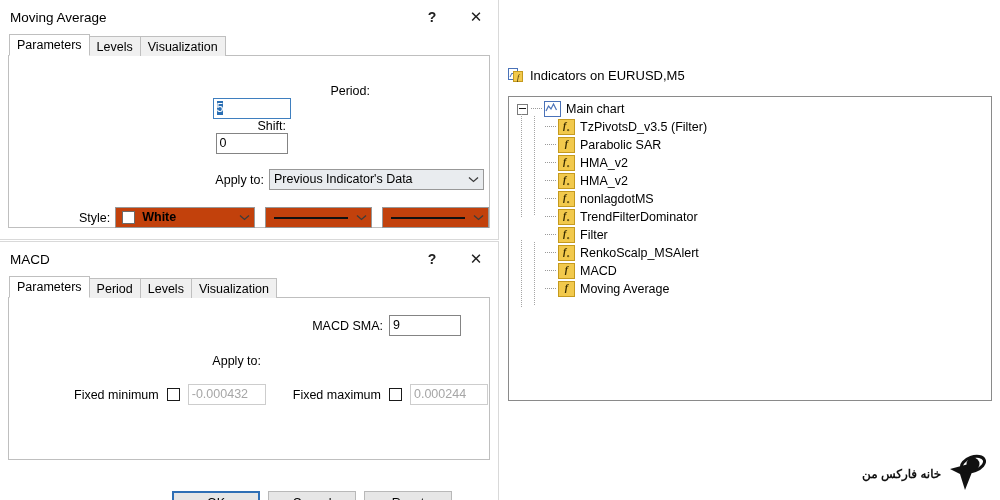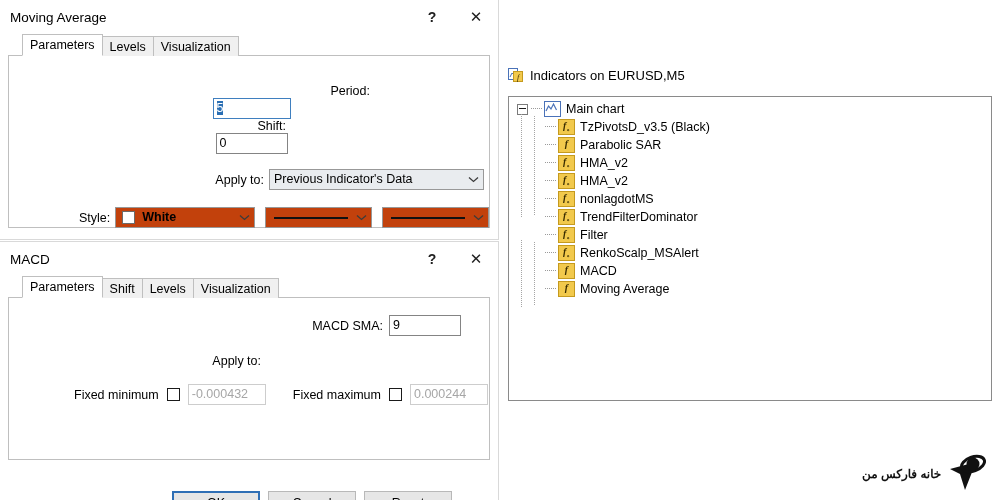--- a/index.html
+++ b/index.html
@@ -64,21 +64,21 @@
     color: #202020;
     cursor: default;
   }
   .tb-btn.help { font-weight: bold; font-size: 14px; }
 
   
   .tabstrip {
     display: flex;
     align-items: flex-end;
     height: 22px;
-    padding-left: 22px;
+    padding-left: 9px;
     box-sizing: border-box;
     position: relative;
     z-index: 2;
   }
   .tab {
     height: 20px;
     line-height: 20px;
     padding: 0 7px;
     font-size: 12.5px;
     background: #f0f0f0;
@@ -328,21 +328,21 @@
           <span class="expander"></span>
           <span class="dots"></span>
           <span class="ico ico-chart"><svg width="13" height="12" viewBox="0 0 13 12">
               <path d="M1 9 L3.5 4 L6 7 L8.5 2 L11.5 8" stroke="#4a72b8" fill="none" stroke-width="1.2"></path>
             </svg></span>
           <span>Main chart</span>
         </div>
         <div class="tree-node child">
           <span class="dots"></span>
           <span class="ico ico-f">f<span class="sub">∘</span></span>
-          <span>TzPivotsD_v3.5 (Black)</span>
+          <span>TzPivotsD_v3.5 (Filter)</span>
         </div>
         <div class="tree-node child">
           <span class="dots"></span>
           <span class="ico ico-f">f</span>
           <span>Parabolic SAR</span>
         </div>
         <div class="tree-node child">
           <span class="dots"></span>
           <span class="ico ico-f">f<span class="sub">∘</span></span>
           <span>HMA_v2</span>
@@ -458,21 +458,21 @@
 
 <div class="dialog" id="macd-dialog" style="left:-1px; top:241px; width:500px; height:262px;">
   <div class="titlebar">
     <span class="title-text">MACD</span>
     <span class="tb-btn help">?</span>
     <span class="tb-btn">✕</span>
   </div>
 
   <div class="tabstrip">
     <div class="tab active">Parameters</div>
-    <div class="tab">Shift</div>
+    <div class="tab">Period</div>
     <div class="tab">Levels</div>
     <div class="tab">Visualization</div>
   </div>
 
   <div class="tabpage" style="height:163px;">
 
 
     <div class="row" style="margin-top:17px;">
       <span class="lbl" style="width:374px;">MACD SMA:</span>
       <span class="txtbox" style="width:72px; margin-left:6px;"><span>9</span></span>

